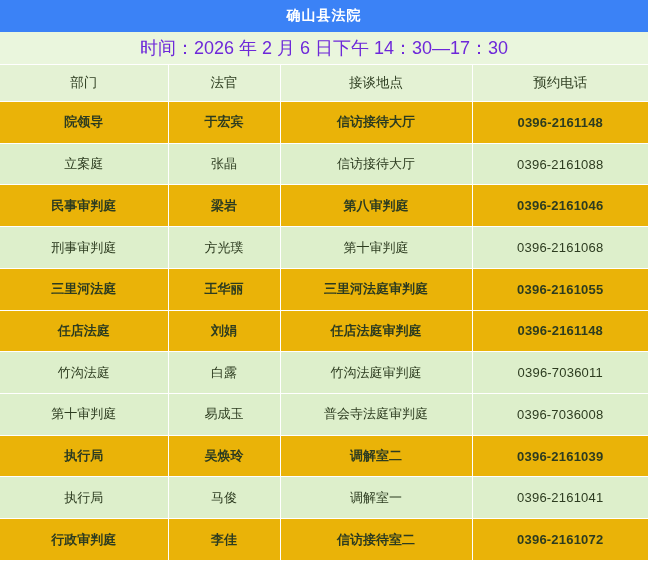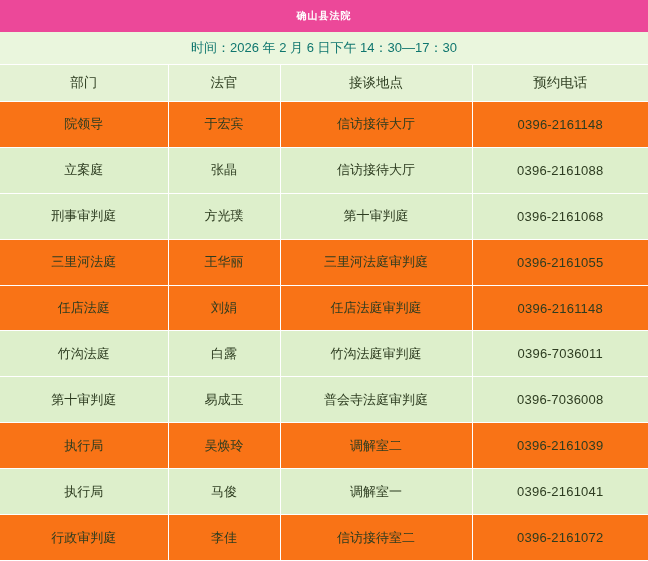--- a/index.html
+++ b/index.html
@@ -16,34 +16,34 @@
   .sheet {
     width: 648px;
     height: 561px;
     box-sizing: border-box;
     background: #eef7e4;
     display: flex;
     flex-direction: column;
   }
   .title-bar {
     height: 32px;
-    background: #ec4899;
+    background: #3b82f6;
     color: #ffffff;
-    font-size: 10px;
+    font-size: 14px;
     font-weight: bold;
     display: flex;
     align-items: center;
     justify-content: center;
     letter-spacing: 1px;
   }
   .subtitle-bar {
     height: 32px;
     background: #eaf6dd;
-    color: #0f766e;
-    font-size: 13px;
+    color: #6d28d9;
+    font-size: 18px;
     display: flex;
     align-items: center;
     justify-content: center;
     border-bottom: 1px solid #ffffff;
   }
   table {
     width: 100%;
     border-collapse: collapse;
     table-layout: fixed;
     flex: 1;
@@ -71,21 +71,22 @@
     border-right: 1px solid #ffffff;
     border-bottom: 1px solid #ffffff;
     white-space: nowrap;
     overflow: hidden;
   }
   tbody td:last-child { border-right: none; text-align: center; }
   tbody tr.odd td {
     background: #ddefcb;
   }
   tbody tr.even td {
-    background: #f97316;
+    background: #eab308;
+    font-weight: bold;
   }
   tbody td.phone {
     font-family: "Liberation Sans", sans-serif;
     letter-spacing: 0.2px;
   }
 </style>
 </head>
 <body>
 
 <div class="sheet">
@@ -114,20 +115,26 @@
         <td>院领导</td>
         <td>于宏宾</td>
         <td>信访接待大厅</td>
         <td class="phone">0396-2161148</td>
       </tr>
       <tr class="odd">
         <td>立案庭</td>
         <td>张晶</td>
         <td>信访接待大厅</td>
         <td class="phone">0396-2161088</td>
+      </tr>
+      <tr class="even">
+        <td>民事审判庭</td>
+        <td>梁岩</td>
+        <td>第八审判庭</td>
+        <td class="phone">0396-2161046</td>
       </tr>
       <tr class="odd">
         <td>刑事审判庭</td>
         <td>方光璞</td>
         <td>第十审判庭</td>
         <td class="phone">0396-2161068</td>
       </tr>
       <tr class="even">
         <td>三里河法庭</td>
         <td>王华丽</td>

